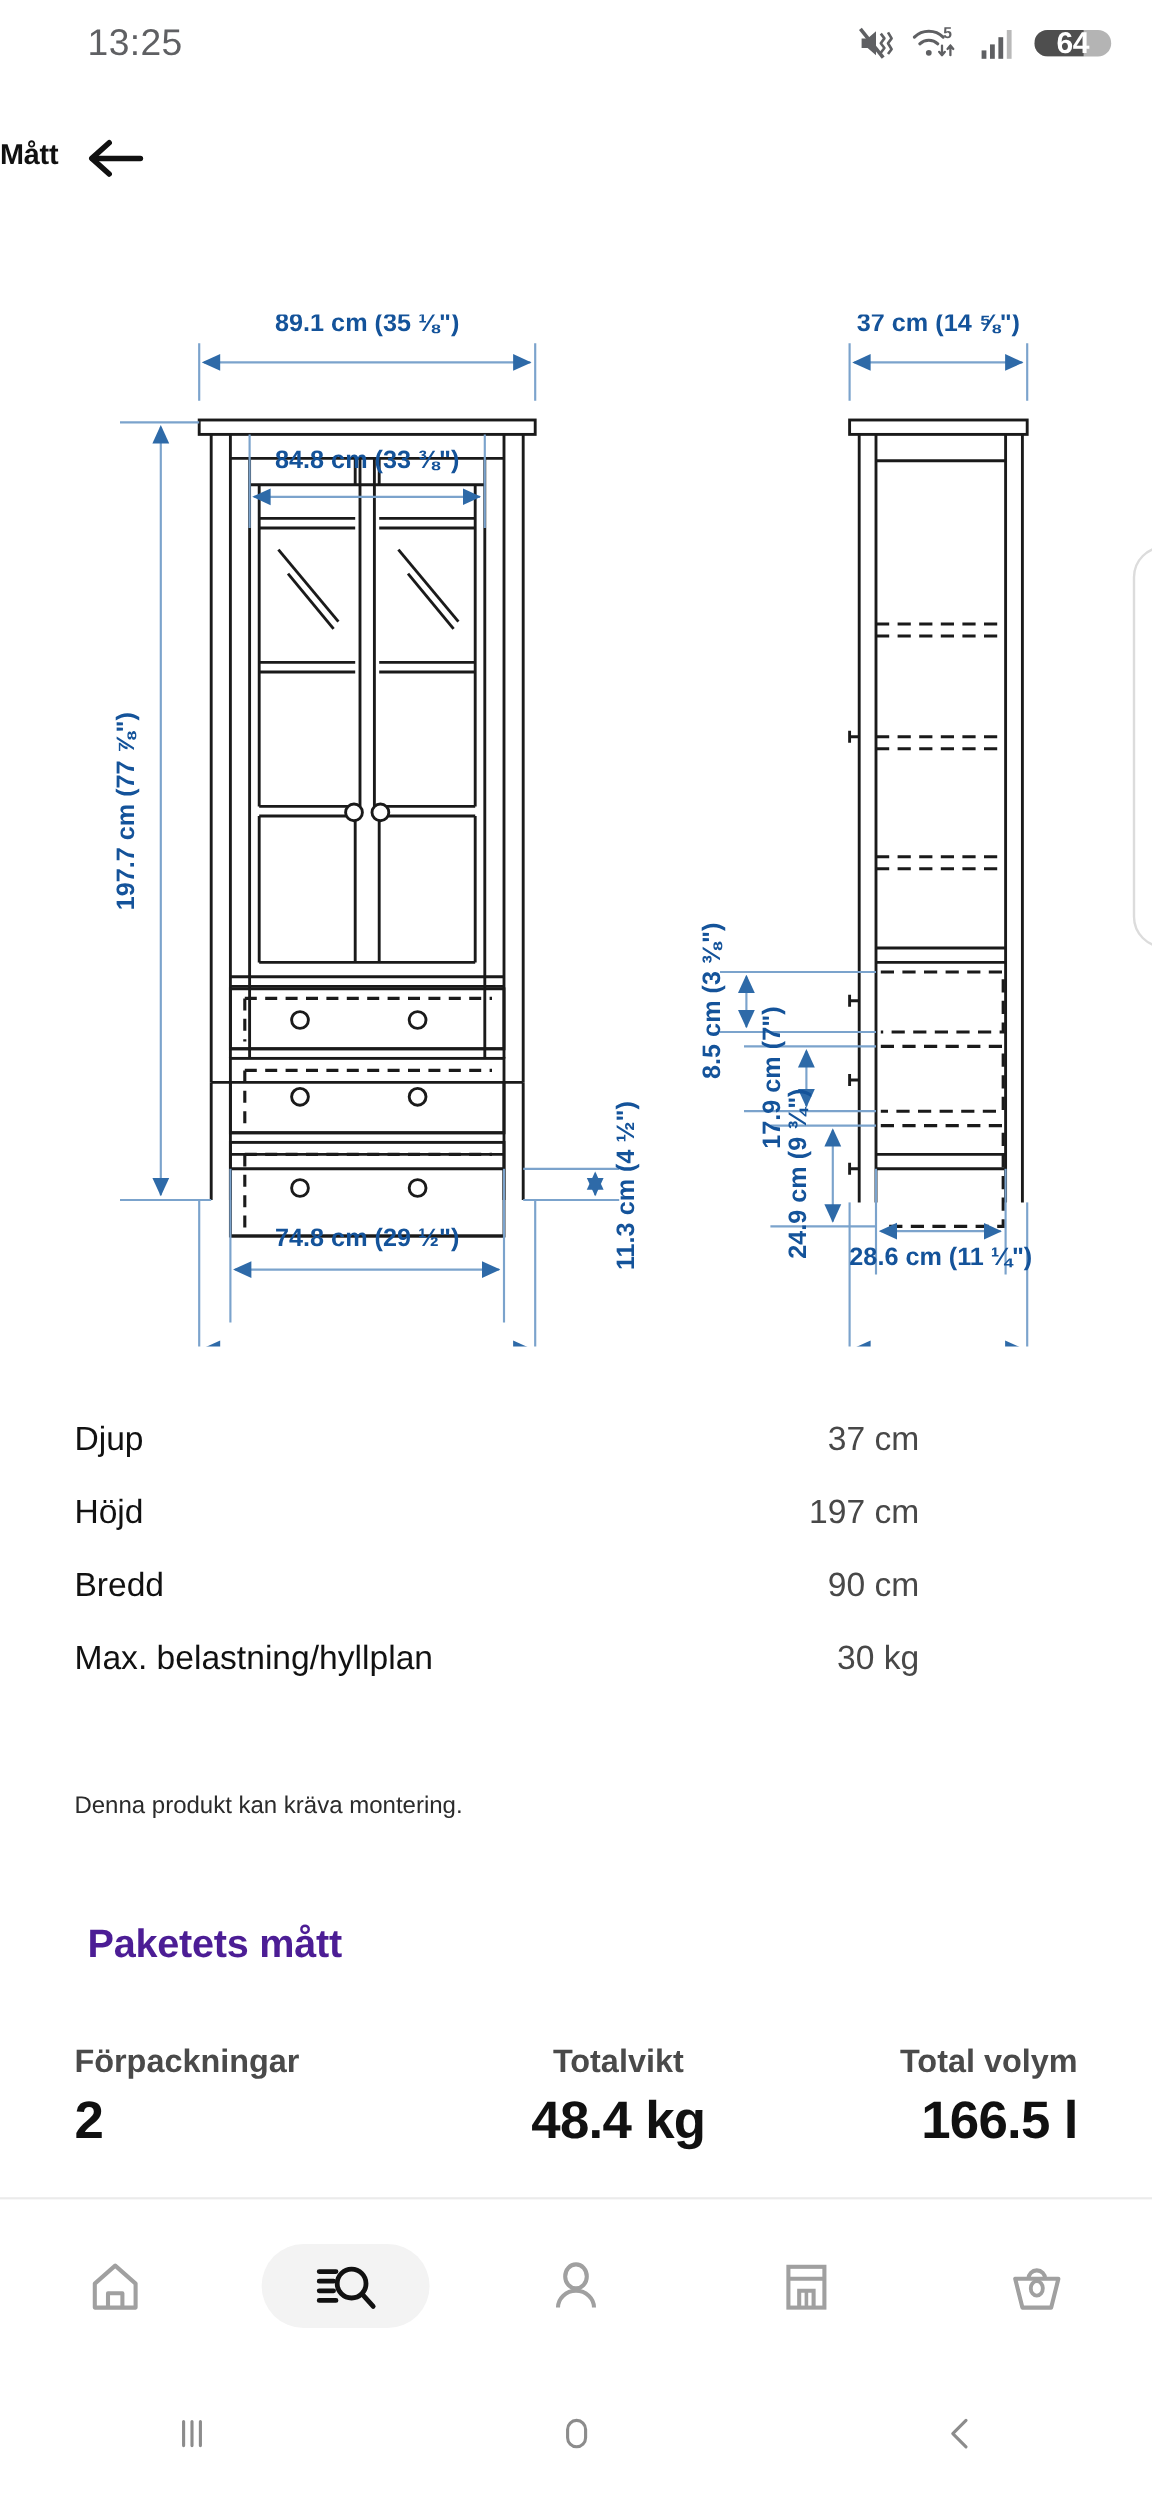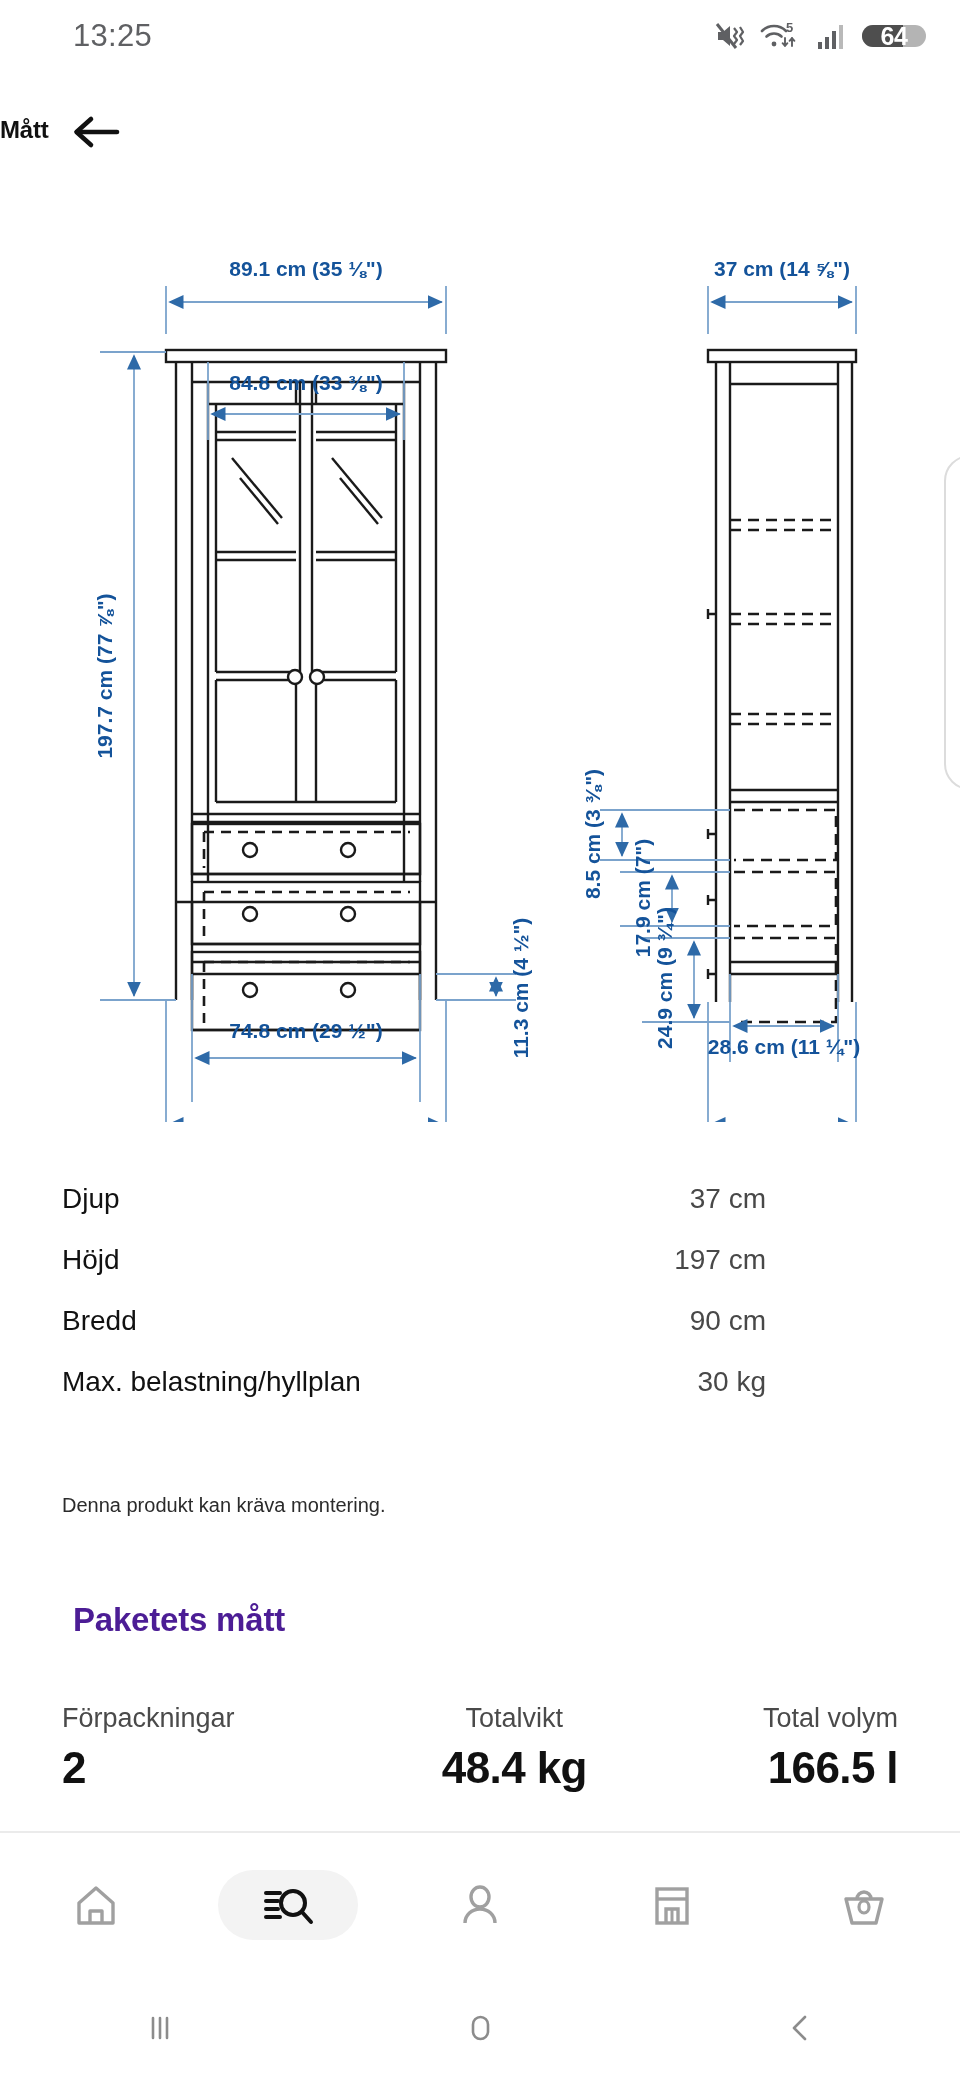--- a/index.html
+++ b/index.html
@@ -159,21 +159,21 @@
     padding: 0 62px;
     display: flex;
     justify-content: space-between;
   }
   .pkg-col { display: flex; flex-direction: column; }
   .pkg-col.mid { align-items: center; margin-left: 31px; }
   .pkg-col.right { align-items: flex-end; }
   .pkg-col-label {
     font-size: 27px;
     color: #4a4a4a;
-    font-weight: 400;
+    font-weight: 700;
     line-height: 1.25;
   }
   .pkg-col-value {
     font-size: 44px;
     font-weight: 700;
     color: #111111;
     line-height: 1.2;
     margin-top: 6px;
     letter-spacing: -0.6px;
   }

